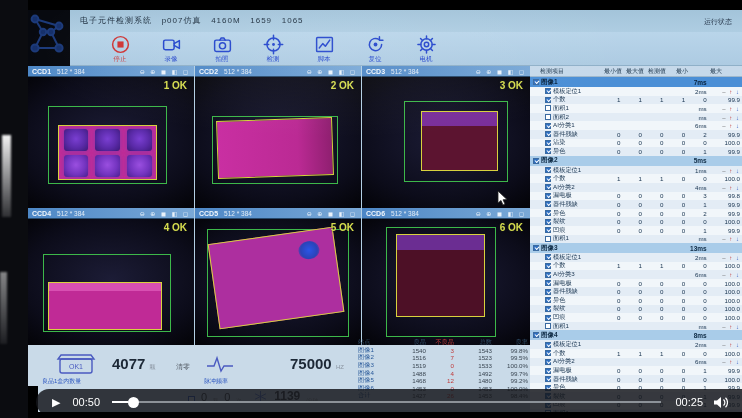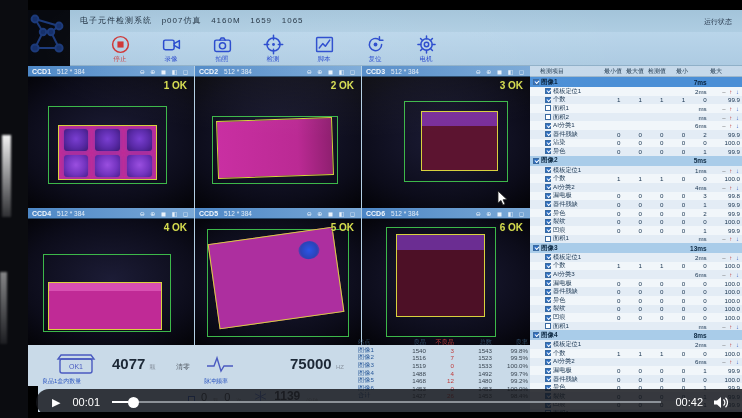--- a/index.html
+++ b/index.html
@@ -890,26 +890,26 @@
   <div class="sheen"></div>
 
   <svg class="cursor" width="11" height="16" viewBox="0 0 11 16">
     <path d="M1 1 L1 13 L4 10.5 L6 15 L8 14 L6 9.8 L10 9.5 Z" fill="#fff" stroke="#222" stroke-width="0.8"></path>
   </svg>
 
   <div class="black-corner"></div>
 
   <div class="player">
     <span class="play-btn">▶</span>
-    <span class="ptime">00:01</span>
+    <span class="ptime">00:50</span>
     <div class="track">
       <div class="played"></div>
       <div class="knob"></div>
     </div>
-    <span class="ptime" style="margin:0;">00:42</span>
+    <span class="ptime" style="margin:0;">00:25</span>
     <span class="speaker">
       <svg width="15" height="13" viewBox="0 0 15 13">
         <path d="M1 4.5h3l4-3.5v11l-4-3.5H1z" fill="#fff"></path>
         <path d="M10.5 3.5a4 4 0 0 1 0 6M12.5 1.8a6.5 6.5 0 0 1 0 9.4" fill="none" stroke="#fff" stroke-width="1.2"></path>
       </svg>
     </span>
   </div>
 
   <div class="black-strip"></div>
   <div class="top-strip"></div>

